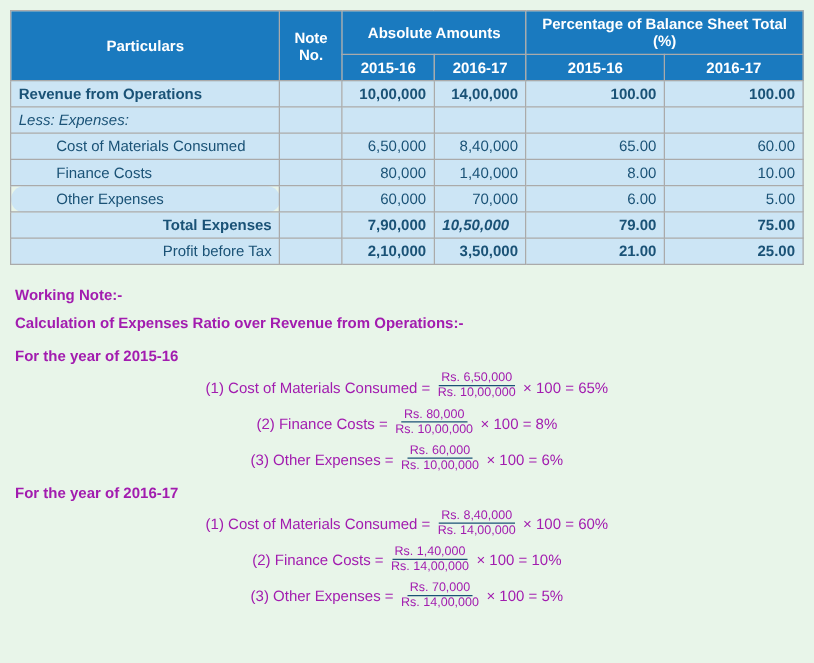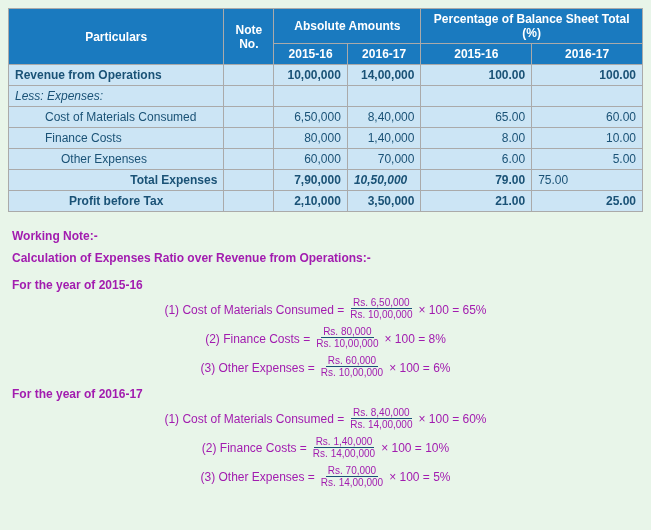--- a/index.html
+++ b/index.html
@@ -179,37 +179,37 @@
       </tr>
       <tr class="row-normal">
         <td style="text-align:left; padding-left:36px;">Finance Costs</td>
         <td></td>
         <td style="text-align: right;">80,000</td>
         <td style="text-align: right;">1,40,000</td>
         <td style="text-align: right;">8.00</td>
         <td style="text-align: right;">10.00</td>
       </tr>
       <tr class="row-normal">
-        <td style="text-align:left; padding-left:52px;">Other Expenses</td>
+        <td style="text-align:left; padding-left:36px;border-radius:10px;">Other Expenses</td>
         <td></td>
         <td style="text-align: right;">60,000</td>
         <td style="text-align: right;">70,000</td>
         <td style="text-align: right;">6.00</td>
         <td style="text-align: right;">5.00</td>
       </tr>
       <tr class="row-total">
         <td style="text-align:right;font-weight:bold;">Total Expenses</td>
         <td></td>
         <td style="text-align: right; font-weight: bold;">7,90,000</td>
         <td style="text-align: left; font-weight: bold; font-style: italic;">10,50,000</td>
         <td style="text-align: right; font-weight: bold;">79.00</td>
-        <td style="text-align: left; font-weight: normal;">75.00</td>
+        <td style="text-align: right; font-weight: bold;">75.00</td>
       </tr>
       <tr class="row-profit">
-        <td style="text-align:center;font-weight:bold;">Profit before Tax</td>
+        <td style="text-align:right;font-weight:normal;">Profit before Tax</td>
         <td></td>
         <td style="text-align: right; font-weight: bold;">2,10,000</td>
         <td style="text-align: right; font-weight: bold;">3,50,000</td>
         <td style="text-align: right; font-weight: bold;">21.00</td>
         <td style="text-align: right; font-weight: bold;">25.00</td>
       </tr>
     </tbody>
 </table>
 
 <div class="working-notes">

